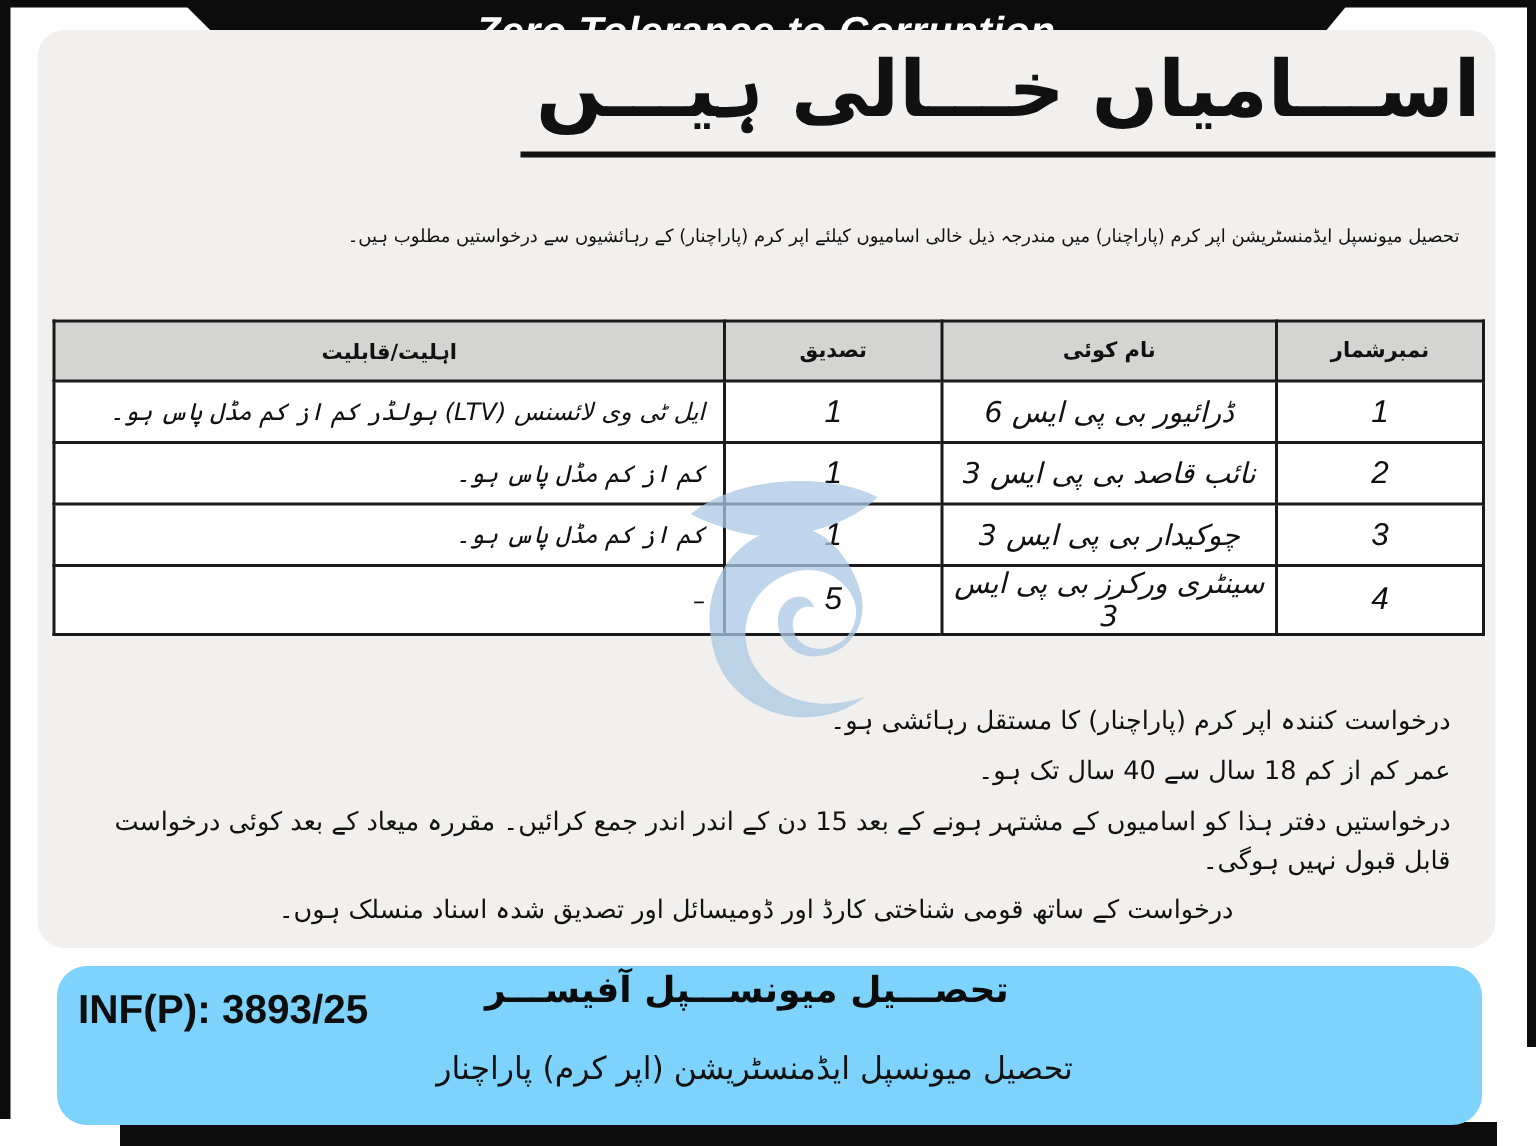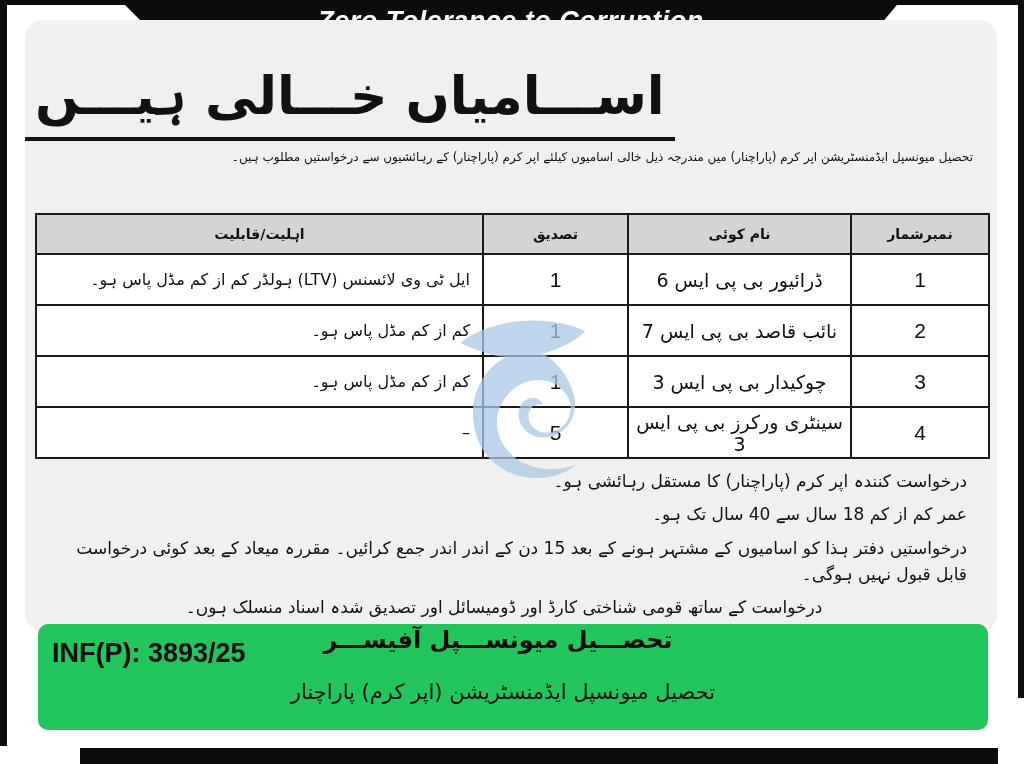--- a/index.html
+++ b/index.html
@@ -26,59 +26,59 @@
     color: #ffffff; font-size: 27px; font-weight: bold; font-style: italic;
     font-family: "Liberation Sans", sans-serif; letter-spacing: 0.5px; white-space: nowrap;
     padding-bottom: 3px;
   }
 
   
   .card-main {
     position: absolute; left: 25px; top: 20px; width: 972px; height: 612px;
     background: #f1f0ee; border-radius: 18px;
   }
-  .headline-wrap { position: absolute; top: 44px; left: 0; width: 100%; text-align: left; direction: rtl; }
+  .headline-wrap { position: absolute; top: 8px; left: 0; width: 100%; text-align: right; direction: rtl; }
   .headline {
     display: inline-block; font-size: 52px; font-weight: bold; color: #111;
     border-bottom: 4px solid #111; padding: 0 10px 8px 10px; line-height: 1.25;
   }
   .intro {
     position: absolute; top: 128px; left: 18px; right: 24px;
     direction: rtl; text-align: right; font-size: 12px; line-height: 1.6; color: #111;
   }
 
   
   table.jobs {
     position: absolute; top: 193px; left: 10px; width: 953px;
     border-collapse: collapse; direction: rtl; table-layout: fixed;
     background: #ffffff;
   }
   table.jobs th, table.jobs td { border: 2px solid #1a1a1a; color: #111; }
   table.jobs th {
     background: #d4d4d3; height: 40px; font-size: 14px; font-weight: bold; text-align: center;
   }
-  table.jobs td { height: 51px; text-align: center; font-size: 19px; }
+  table.jobs td { height: 41px; text-align: center; font-size: 19px; font-style: italic; }
   table.jobs td.elig { text-align: right; padding-right: 12px; padding-left: 8px; font-size: 16px; }
   table.jobs td.num { font-size: 21px; font-family: "Liberation Sans", sans-serif; }
 
   
   .watermark {
     position: absolute; left: 420px; top: 300px; width: 150px; height: 170px;
     opacity: 0.75; pointer-events: none;
   }
 
   
   .notes { position: absolute; top: 448px; left: 16px; right: 30px; direction: rtl; color: #111; }
   .note { font-size: 17px; line-height: 1.55; margin-bottom: 7px; text-align: right; }
   .note.center { text-align: center; margin-top: 2px; }
 
   
   .card-footer {
-    position: absolute; left: 38px; top: 624px; width: 950px; height: 106px;
-    background: #22c55e; border-radius: 10px;
+    position: absolute; left: 38px; top: 644px; width: 950px; height: 106px;
+    background: #7dd3fc; border-radius: 20px;
   }
   .inf-number {
     position: absolute; left: 14px; top: 14px;
     font-family: "Liberation Sans", sans-serif; font-size: 27px; font-weight: bold; color: #0e0e0e;
     white-space: nowrap;
   }
   .officer-title {
     position: absolute; left: 240px; top: 2px; width: 440px;
     direction: rtl; text-align: center; font-size: 24px; font-weight: bold; color: #0c0c0c;
     white-space: nowrap;
@@ -129,21 +129,21 @@
       </thead>
       <tbody>
         <tr>
           <td class="num">1</td>
           <td>ڈرائیور بی پی ایس 6</td>
           <td class="num">1</td>
           <td class="elig">ایل ٹی وی لائسنس (LTV) ہولڈر کم از کم مڈل پاس ہو۔</td>
         </tr>
         <tr>
           <td class="num">2</td>
-          <td>نائب قاصد بی پی ایس 7</td>
+          <td>نائب قاصد بی پی ایس 3</td>
           <td class="num">1</td>
           <td class="elig">کم از کم مڈل پاس ہو۔</td>
         </tr>
         <tr>
           <td class="num">3</td>
           <td>چوکیدار بی پی ایس 3</td>
           <td class="num">1</td>
           <td class="elig">کم از کم مڈل پاس ہو۔</td>
         </tr>
         <tr>

